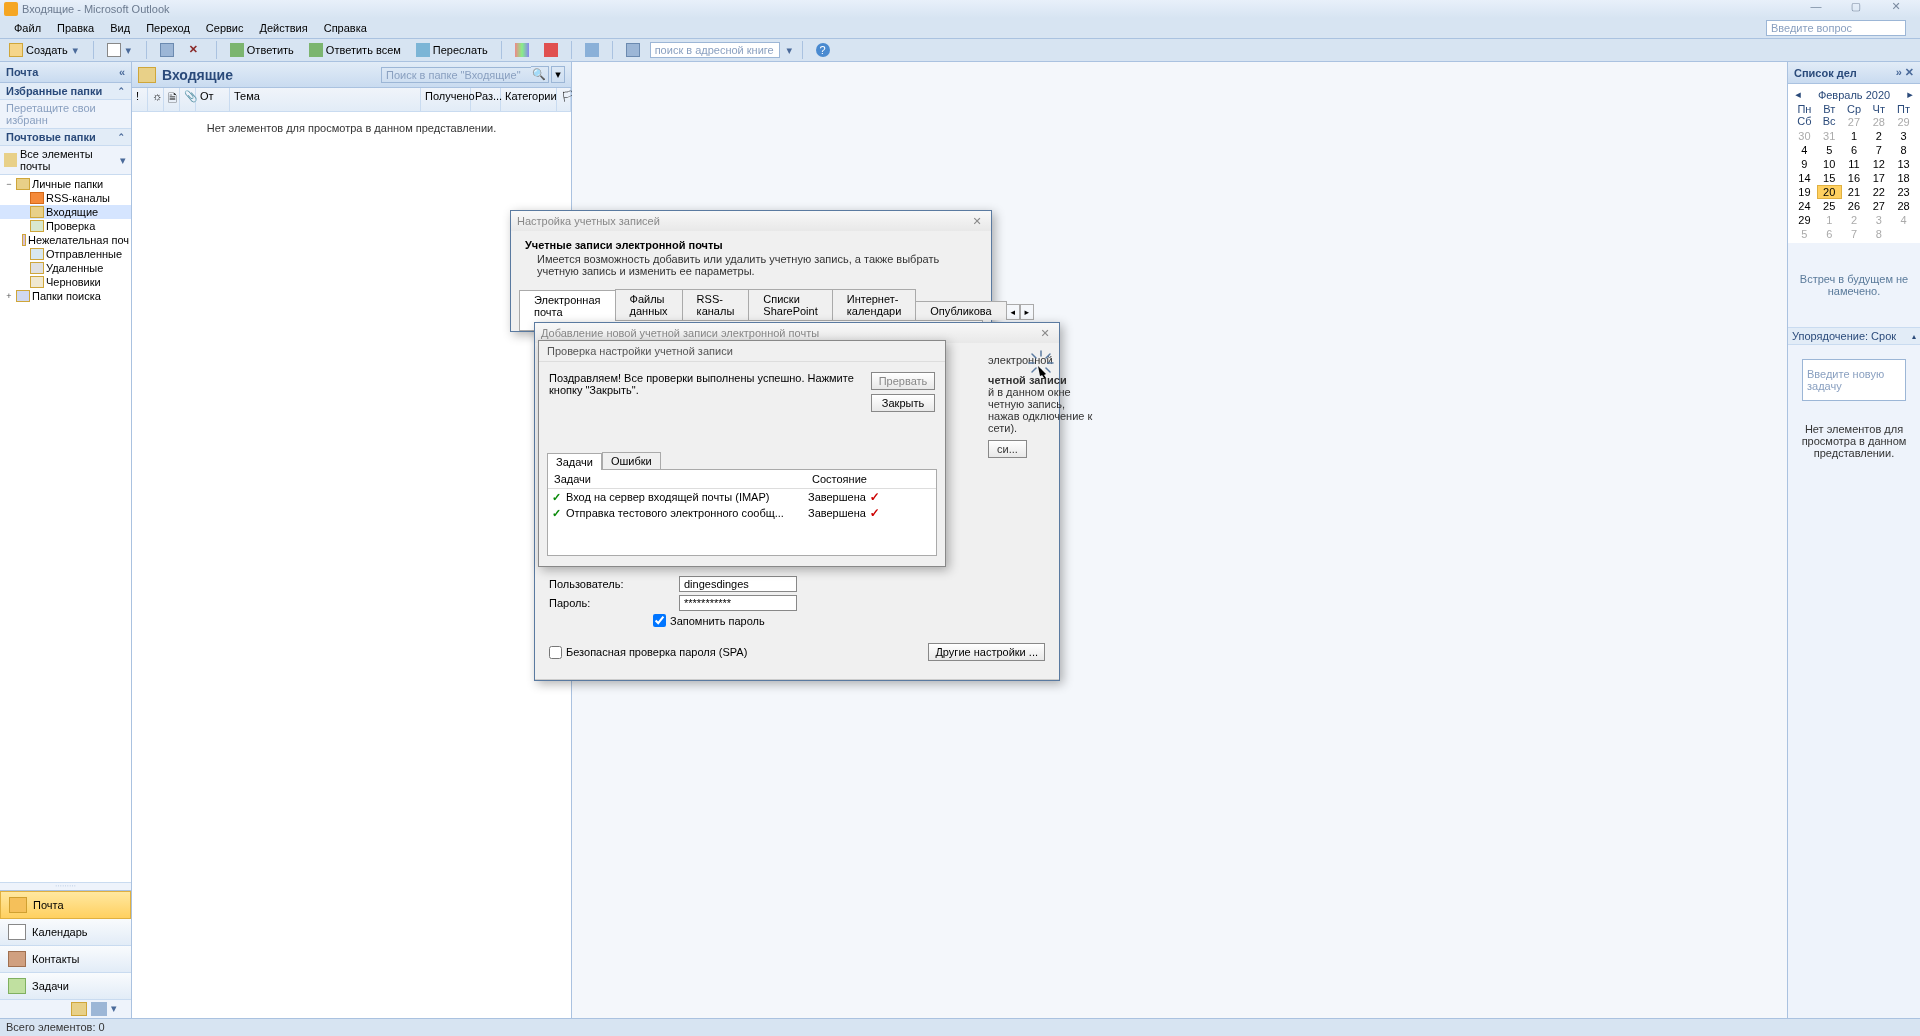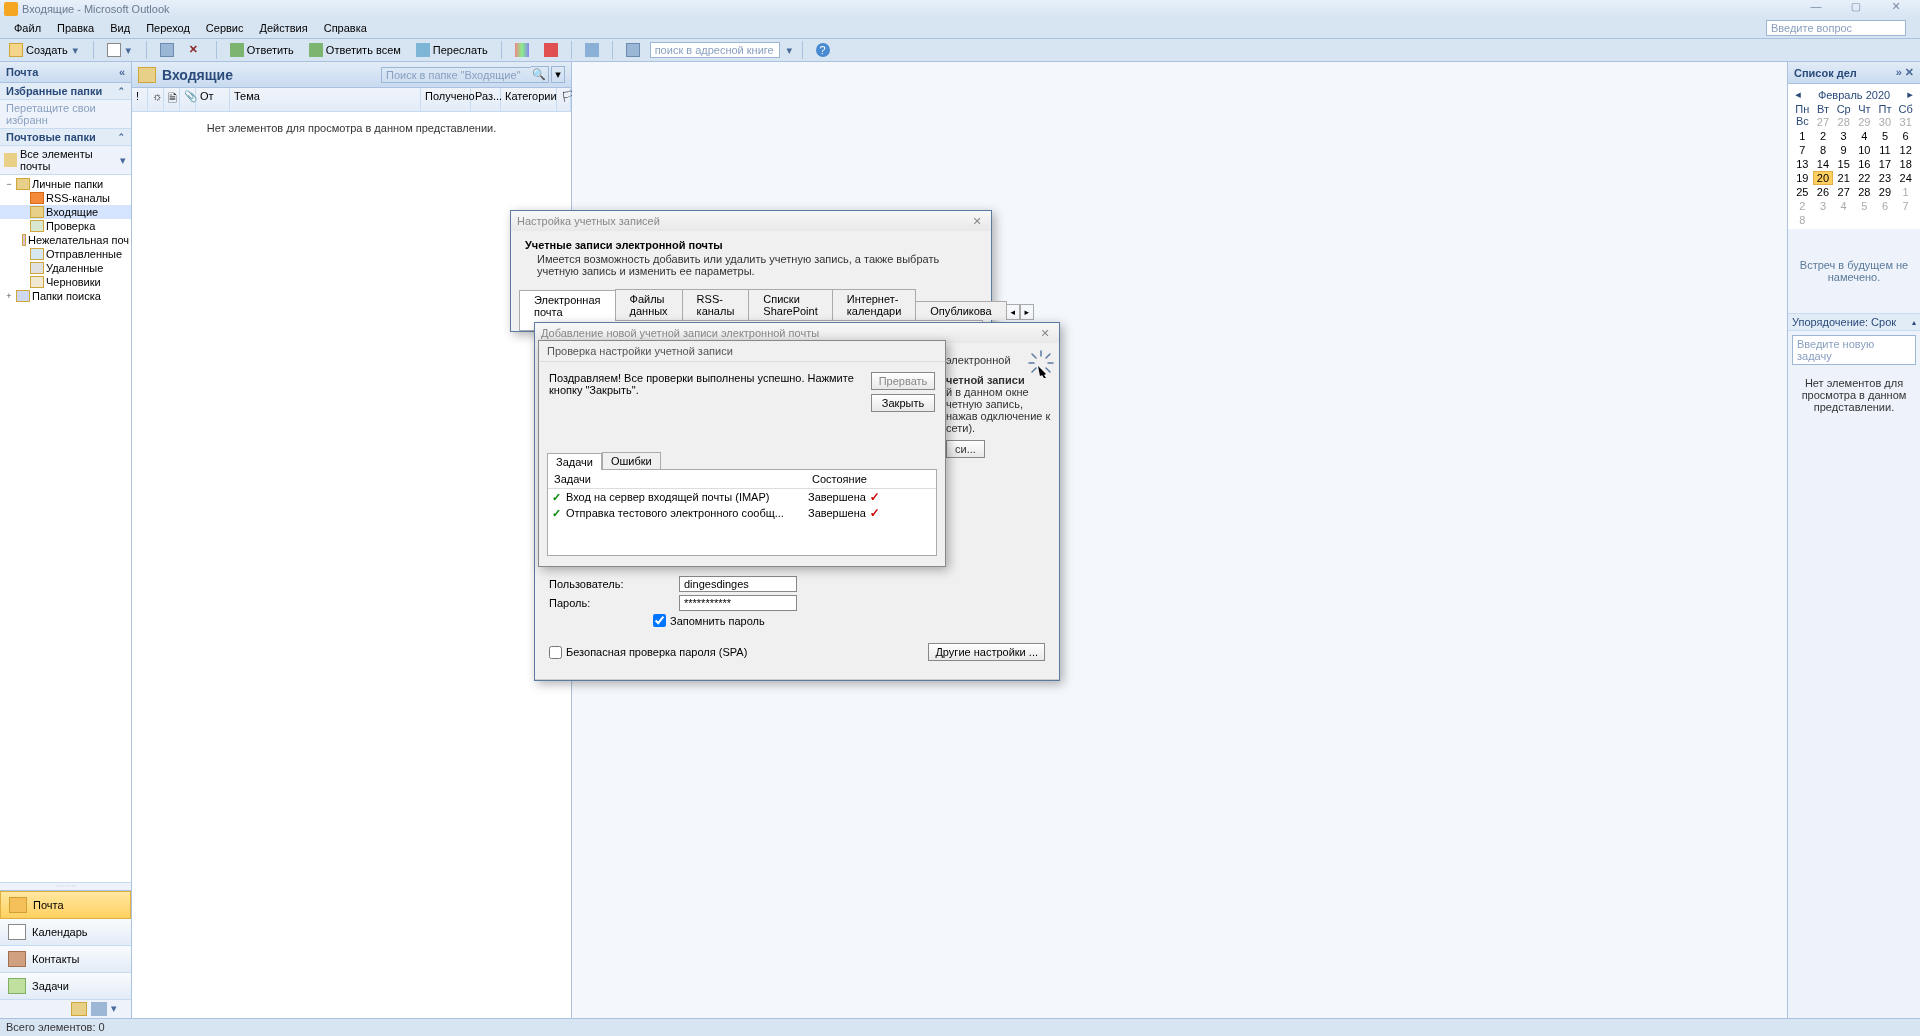--- a/index.html
+++ b/index.html
@@ -85,29 +85,29 @@
 .reading { flex:1; background:#f4f7fb; border-right:1px solid #aac2e0;}
 
 
 .todo { width:132px; background:#eef3fb; display:flex; flex-direction:column;}
 .todo-head { background:linear-gradient(#e2ecf7,#c9dbf0); padding:4px 6px; font-weight:bold; font-size:14px; color:#2a4a7a; display:flex; align-items:center; border-bottom:1px solid #aac2e0;}
 .todo-head .btns { margin-left:auto; display:flex; gap:3px; color:#4a6a9a;}
 .cal { background:#fff; padding:2px 4px;}
 .cal-nav { display:flex; align-items:center; padding:2px 0; color:#2a4a7a;}
 .cal-nav .mon { flex:1; text-align:center;}
 .cal-nav .arr { width:12px; text-align:center;}
-.cal-grid { display:grid; grid-template-columns: repeat(6, 1fr); font-size:10px; text-align:center;}
+.cal-grid { display:grid; grid-template-columns: repeat(5, 1fr); font-size:10px; text-align:center;}
 .cal-dh { color:#2a4a7a; font-weight:normal;}
 .cal-d { padding:1px 0; }
 .cal-d.off { color:#aaa; }
 .cal-d.today { background:#ffd060; border:1px solid #e0b040; padding:0;}
 .cal-nomeet { padding:30px 6px; text-align:center; color:#5a7a9a;}
 .todo-sec { background:#e2ecf7; padding:2px 4px; border-top:1px solid #c9dbf0; border-bottom:1px solid #c9dbf0; display:flex; align-items:center; color:#2a4a7a;}
 .todo-sec .arr { margin-left:auto; font-size:8px;}
-.todo-new { margin:4px; border:1px solid #9cb6d6; padding:2px 4px; color:#8aa0c0; background:#fff;}
+.todo-new { margin:14px; border:1px solid #9cb6d6; padding:8px 4px; color:#8aa0c0; background:#fff;}
 .todo-empty { padding:8px; text-align:center; color:#333;}
 
 
 .status { position:absolute; bottom:0; left:0; right:0; height:18px; background:#d7e4f2; border-top:1px solid #aac2e0; padding:2px 6px; color:#333;}
 
 
 .dlg { position:absolute; background:#f0f0f0; border:1px solid #5a7aa0; box-shadow: 3px 3px 10px rgba(0,0,0,0.3);}
 .dlg-title { height:20px; background:linear-gradient(#f8f8f8,#e8e8e8); display:flex; align-items:center; padding:0 6px; color:#888;}
 .dlg-title .x { margin-left:auto; width:16px; text-align:center; color:#888;}
 
@@ -147,21 +147,21 @@
 .frow { display:flex; align-items:center; margin:3px 0;}
 .frow label { width:130px;}
 .frow .inp { border:1px solid #888; background:#fff; padding:1px 4px; width:118px;}
 .frow.chk { margin-left:104px;}
 .frow.spa { margin:16px 0 4px 0;}
 .dlg2 .bottom { display:flex; justify-content:flex-end; padding:6px 10px; gap:6px;}
 
 .cursor-spin { position:absolute; left:1026px; top:348px; pointer-events:none;}
 .cursor-spin svg { width:30px; height:30px;}
 
-.right-block { position:absolute; left:946px; top:354px; width:110px; font-size:11px; color:#333;}
+.right-block { position:absolute; left:988px; top:354px; width:110px; font-size:11px; color:#333;}
 .right-block b { display:block; margin-top:8px;}
 
 </style>
 </head>
 <body>
 
 <div class="titlebar">
   <span class="ticon"></span>
   <span>Входящие - Microsoft Outlook</span>
   <span class="spacer"></span>

